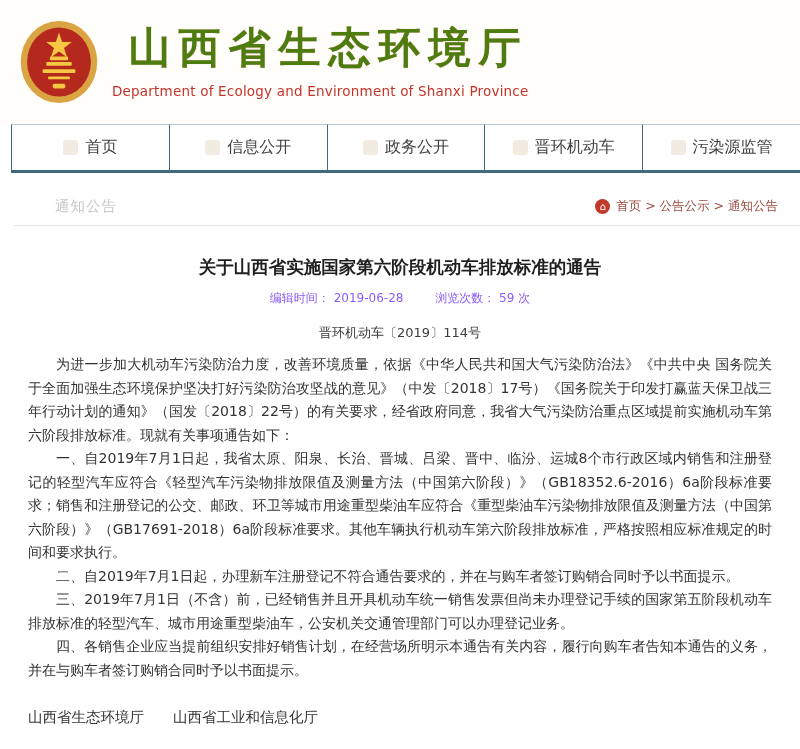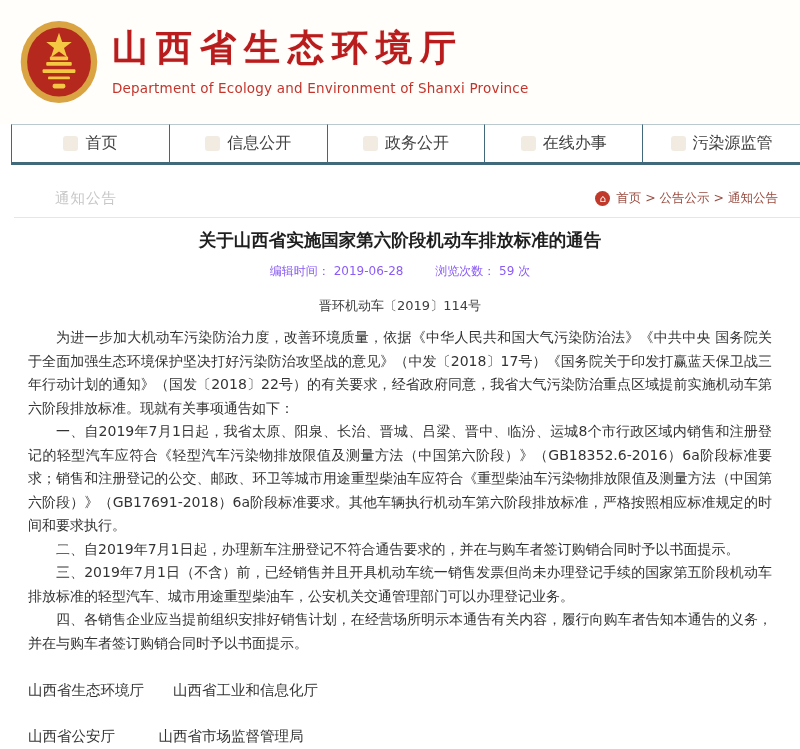--- a/index.html
+++ b/index.html
@@ -18,41 +18,42 @@
     background: #fffefb;
     display: flex;
     align-items: center;
     padding-left: 18px;
   }
   .emblem { width: 82px; height: 88px; flex: 0 0 auto; }
   .brand { margin-left: 12px; }
   .brand-title {
     font-family: "DejaVu Serif", serif;
     font-weight: bold;
-    font-size: 36px;
-    color: #b91c1c;
+    font-size: 42px;
+    color: #4d7c0f;
     letter-spacing: 8px;
     line-height: 1.1;
     text-shadow: 0 0 1px rgba(197,52,43,.45);
+    text-align: right;
   }
   .brand-sub {
     font-size: 13.5px;
     color: #c5342b;
     margin-top: 12px;
     letter-spacing: .2px;
   }
 
   
   .nav-wrap {
     margin-left: 11px;
     border-bottom: 3px solid #40697b;
   }
   .nav {
     display: flex;
-    height: 38px;
+    height: 46px;
     border-radius: 6px;
   }
   .nav-item {
     flex: 1 1 0;
     display: flex;
     align-items: center;
     justify-content: center;
     border-left: 1px solid #40697b;
     border-top: 1px solid #b9c9cf;
     font-size: 16px;
@@ -108,21 +109,21 @@
     margin: 9px 0 0 14px;
   }
 
   
   .article { padding: 0 28px; }
   .art-title {
     text-align: center;
     font-size: 17.5px;
     font-weight: bold;
     color: #1f1f1f;
-    margin-top: 10px;
+    margin-top: 29px;
   }
   .art-meta {
     text-align: center;
     font-size: 12px;
     color: #8b5cf6;
     margin-top: 11px;
   }
   .art-meta span { margin: 0 14px; }
   .doc-no {
     text-align: center;
@@ -180,21 +181,21 @@
     <div class="nav-item">
       <span class="nav-ico"></span>
       <span>信息公开</span>
     </div>
     <div class="nav-item">
       <span class="nav-ico"></span>
       <span>政务公开</span>
     </div>
     <div class="nav-item">
       <span class="nav-ico"></span>
-      <span>在线办事</span>
+      <span>晋环机动车</span>
     </div>
     <div class="nav-item">
       <span class="nav-ico"></span>
       <span>污染源监管</span>
     </div>
   </div>
 </div>
 
 <div class="crumb-row">
   <span class="section-label">通知公告</span>

